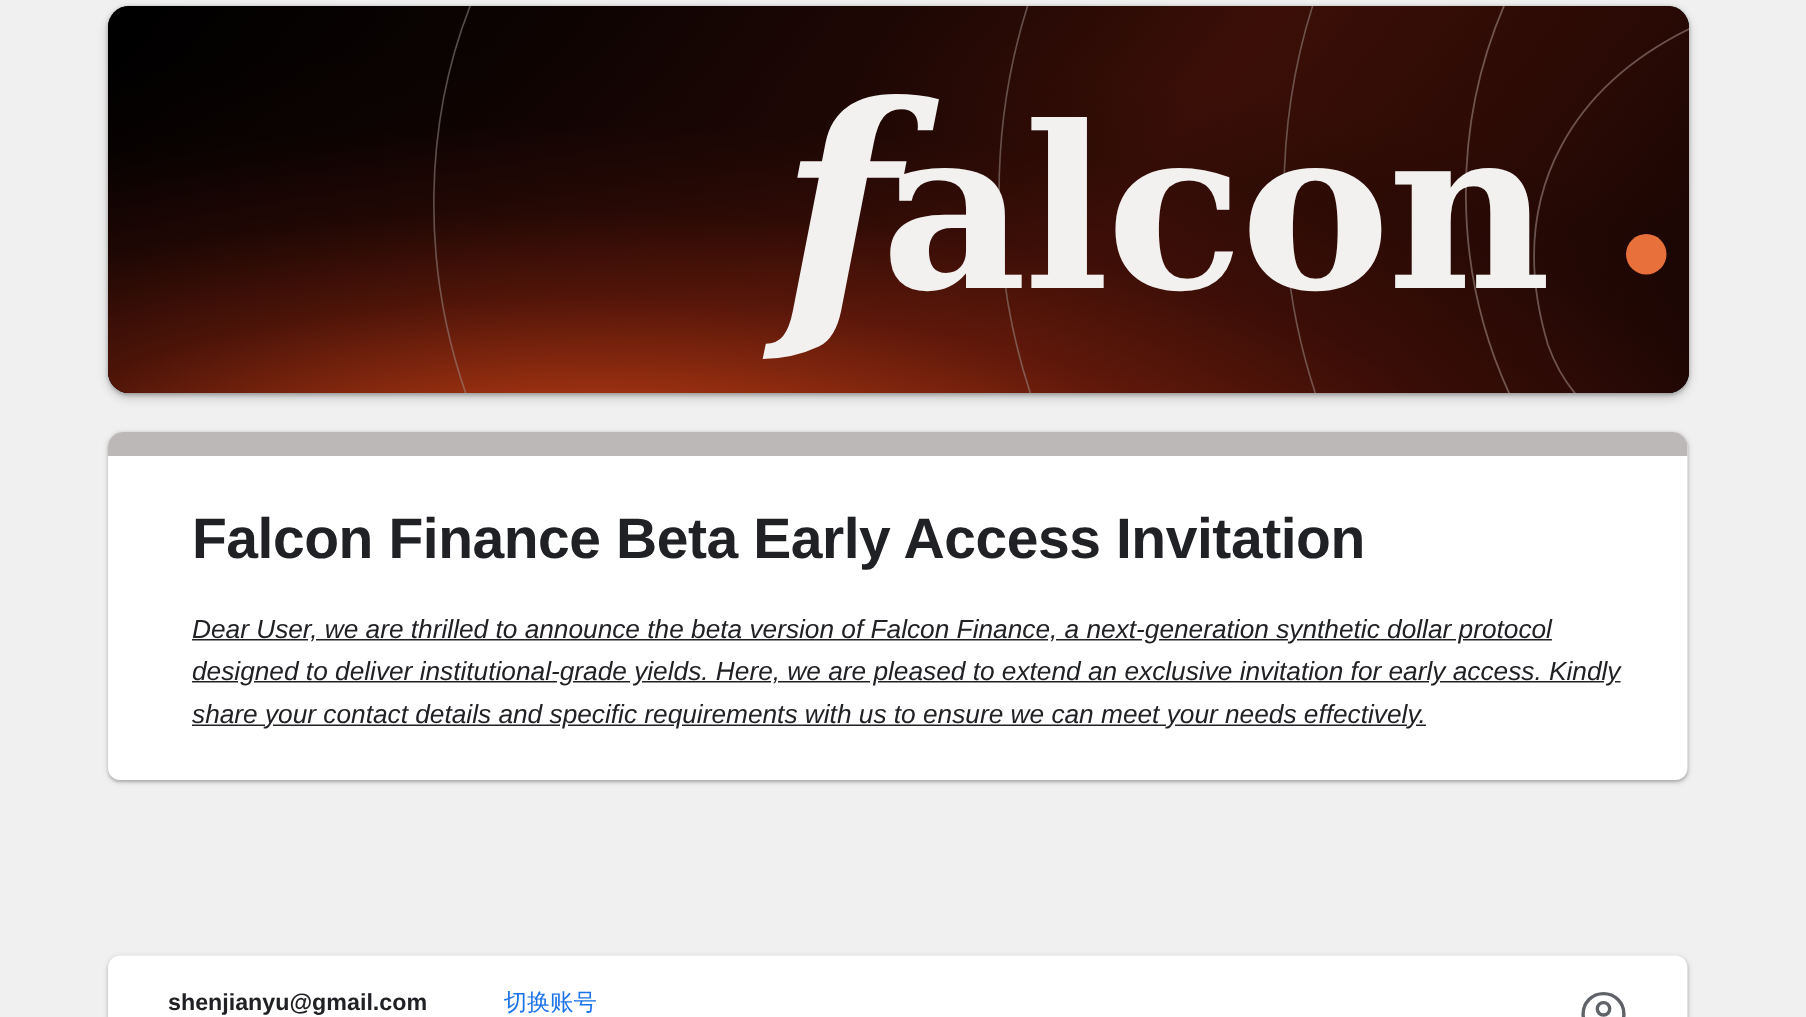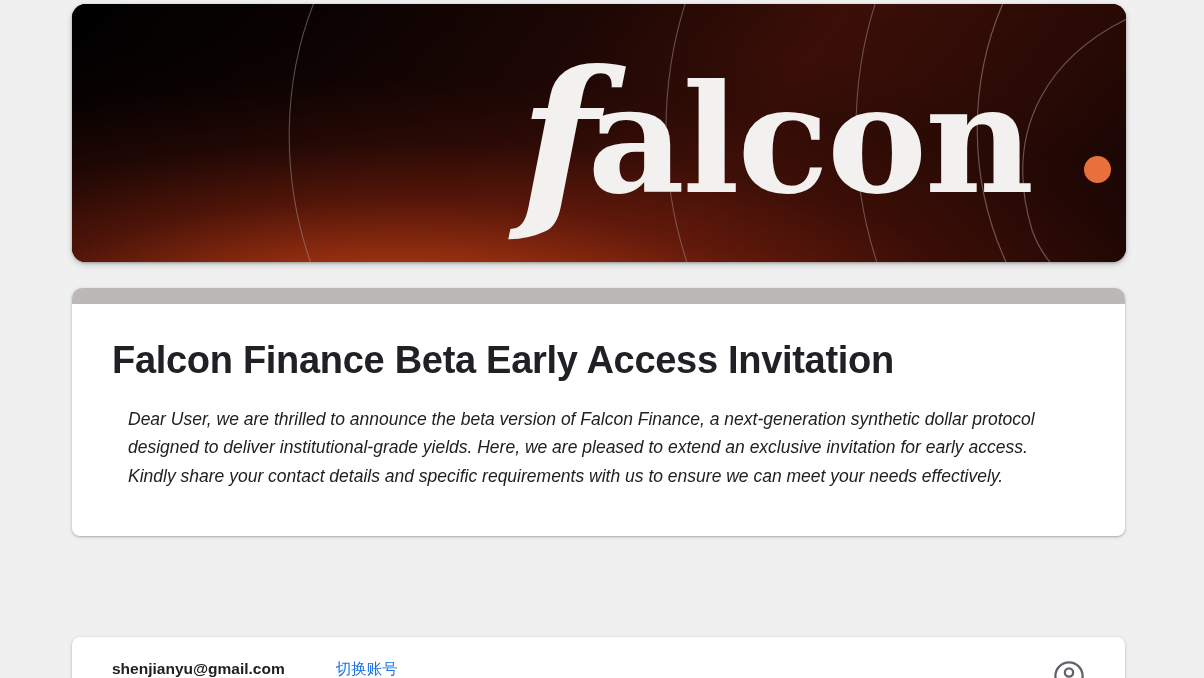--- a/index.html
+++ b/index.html
@@ -102,41 +102,42 @@
     overflow: hidden;
   }
 
   .card-top-strip {
     height: 16px;
     background: #bdb8b8;
     width: 100%;
   }
 
   .card-body {
-    padding: 34px 40px 30px 40px;
+    padding: 34px 40px 30px 56px;
     box-sizing: border-box;
   }
 
   .form-title {
     font-size: 38px;
     line-height: 1.18;
     font-weight: 700;
     color: #202124;
     letter-spacing: -0.3px;
     margin: 0 0 22px 0;
     max-width: 860px;
   }
 
   .form-description {
     font-size: 17.5px;
     line-height: 1.62;
     font-style: italic;
     color: #202124;
-    margin: 16px;
+    margin: 0;
     max-width: 980px;
+    text-decoration: underline;
   }
 
   
   .account-card {
     position: absolute;
     left: 72px;
     top: 637px;
     width: 1053px;
     min-height: 60px;
     background: #ffffff;

